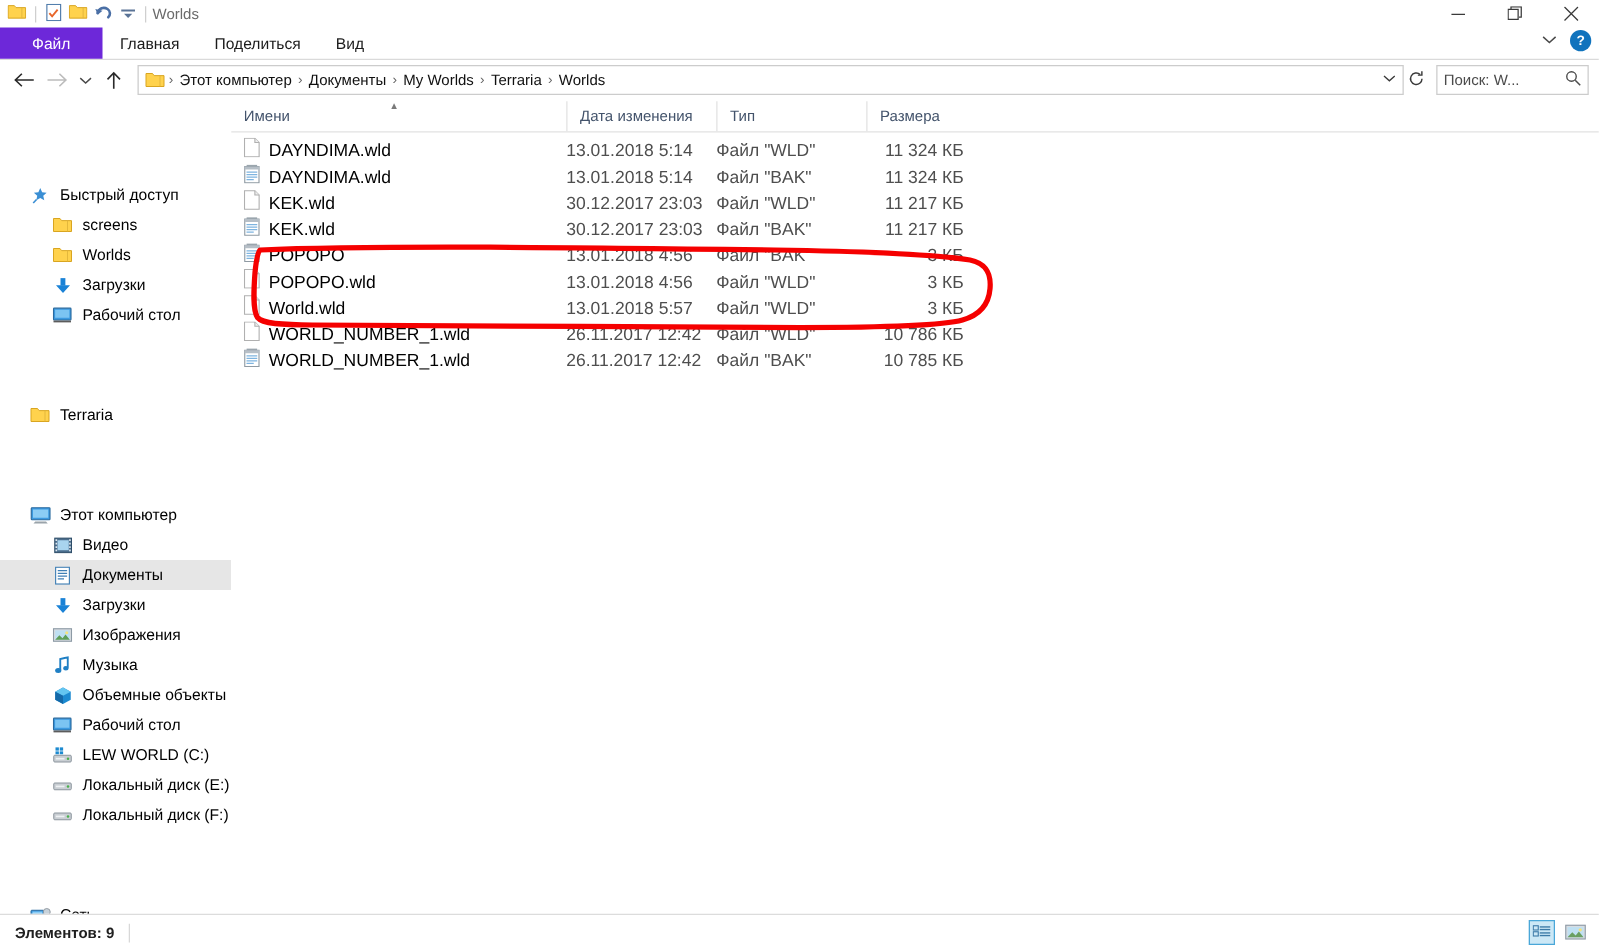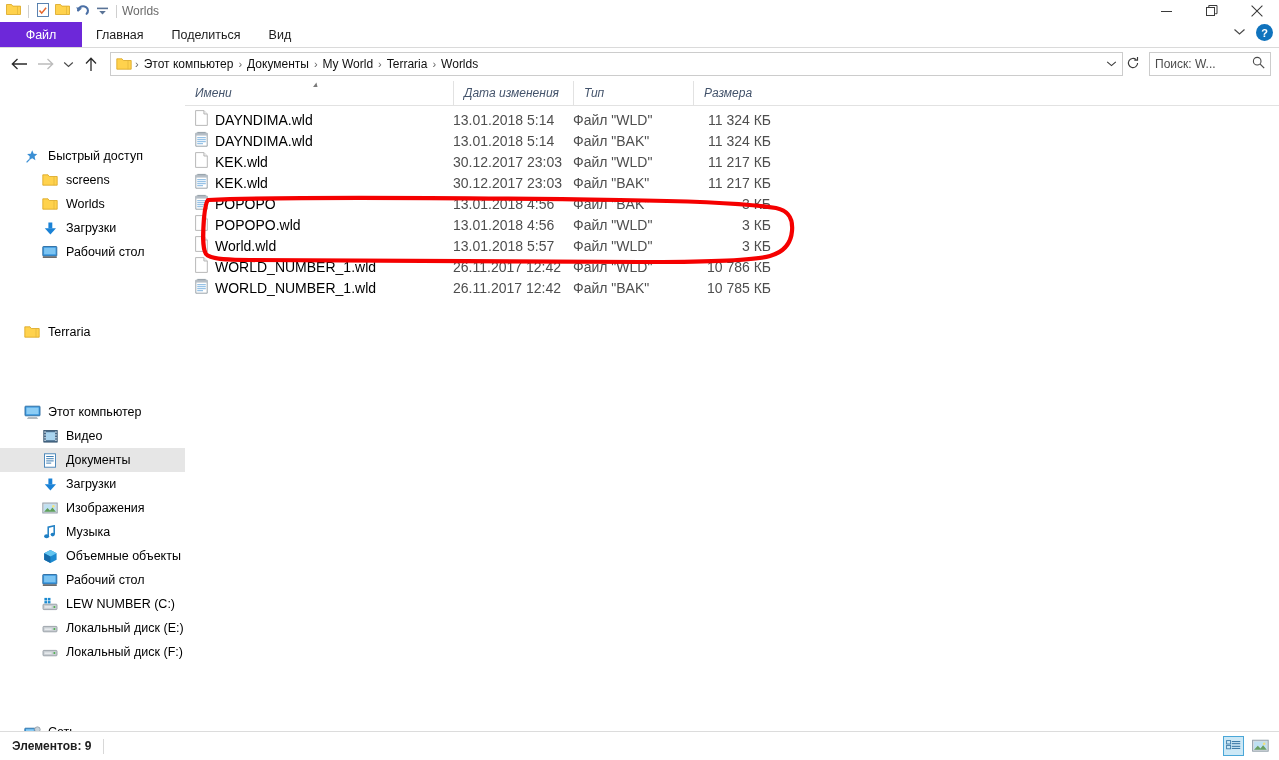--- a/index.html
+++ b/index.html
@@ -216,21 +216,20 @@
     width: 1094px;
     height: 652px;
     background: #ffffff;
   }
   .col-header {
     height: 25px;
     display: flex;
     align-items: flex-end;
     border-bottom: 1px solid #e2e2e2;
     position: relative;
-    font-style: italic;
   }
   .col {
     font-size: 12px;
     color: #43536b;
     height: 24px;
     display: flex;
     align-items: center;
     padding-left: 10px;
     box-sizing: border-box;
     border-left: 1px solid #e2e2e2;
@@ -427,21 +426,21 @@
         <svg width="16" height="14" viewBox="0 0 16 14">
             <path d="M0.8 1.8h5.2l1.3 1.7h7.9v8.7H0.8z" fill="#ffd24d" stroke="#d9a520" stroke-width="0.8"></path>
             <path d="M12 3.5v8.7" stroke="#e0b43a" stroke-width="0.7"></path>
           </svg>
       </span>
       <span class="crumb-sep">›</span>
       <span class="crumb">Этот компьютер</span>
       <span class="crumb-sep">›</span>
       <span class="crumb">Документы</span>
       <span class="crumb-sep">›</span>
-      <span class="crumb">My World</span>
+      <span class="crumb">My Worlds</span>
       <span class="crumb-sep">›</span>
       <span class="crumb">Terraria</span>
       <span class="crumb-sep">›</span>
       <span class="crumb">Worlds</span>
     </div>
     <span class="addr-chev">
       <svg width="11" height="9" viewBox="0 0 11 9">
           <path d="M1.2 2.8L5.5 6.6 9.8 2.8" fill="none" stroke="#3a3a3a" stroke-width="1.1"></path>
         </svg>
     </span>
@@ -632,21 +631,21 @@
       <svg width="16" height="14" viewBox="0 0 16 14">
           <rect x="1" y="7.2" width="14" height="5.4" rx="0.8" fill="#c9ced3" stroke="#8b949c" stroke-width="0.8"></rect>
           <rect x="2.6" y="9.3" width="7" height="1.3" fill="#eef1f3"></rect>
           <circle cx="12.4" cy="9.9" r="1" fill="#49b04a"></circle>
           <rect x="2.4" y="0.9" width="2.7" height="2.6" fill="#1c8ad0"></rect>
           <rect x="5.8" y="0.9" width="2.7" height="2.6" fill="#1c8ad0"></rect>
           <rect x="2.4" y="4.1" width="2.7" height="2.3" fill="#1c8ad0"></rect>
           <rect x="5.8" y="4.1" width="2.7" height="2.3" fill="#1c8ad0"></rect>
         </svg>
     </span>
-    <span>LEW NUMBER (C:)</span>
+    <span>LEW WORLD (C:)</span>
   </div>
 
 
   <div class="nav-item lvl1">
     <span class="nav-ico">
       <svg width="16" height="14" viewBox="0 0 16 14">
           <rect x="1" y="5.4" width="14" height="5.4" rx="0.8" fill="#c9ced3" stroke="#8b949c" stroke-width="0.8"></rect>
           <rect x="2.6" y="7.5" width="7" height="1.3" fill="#eef1f3"></rect>
           <circle cx="12.4" cy="8.1" r="1" fill="#49b04a"></circle>
         </svg>

